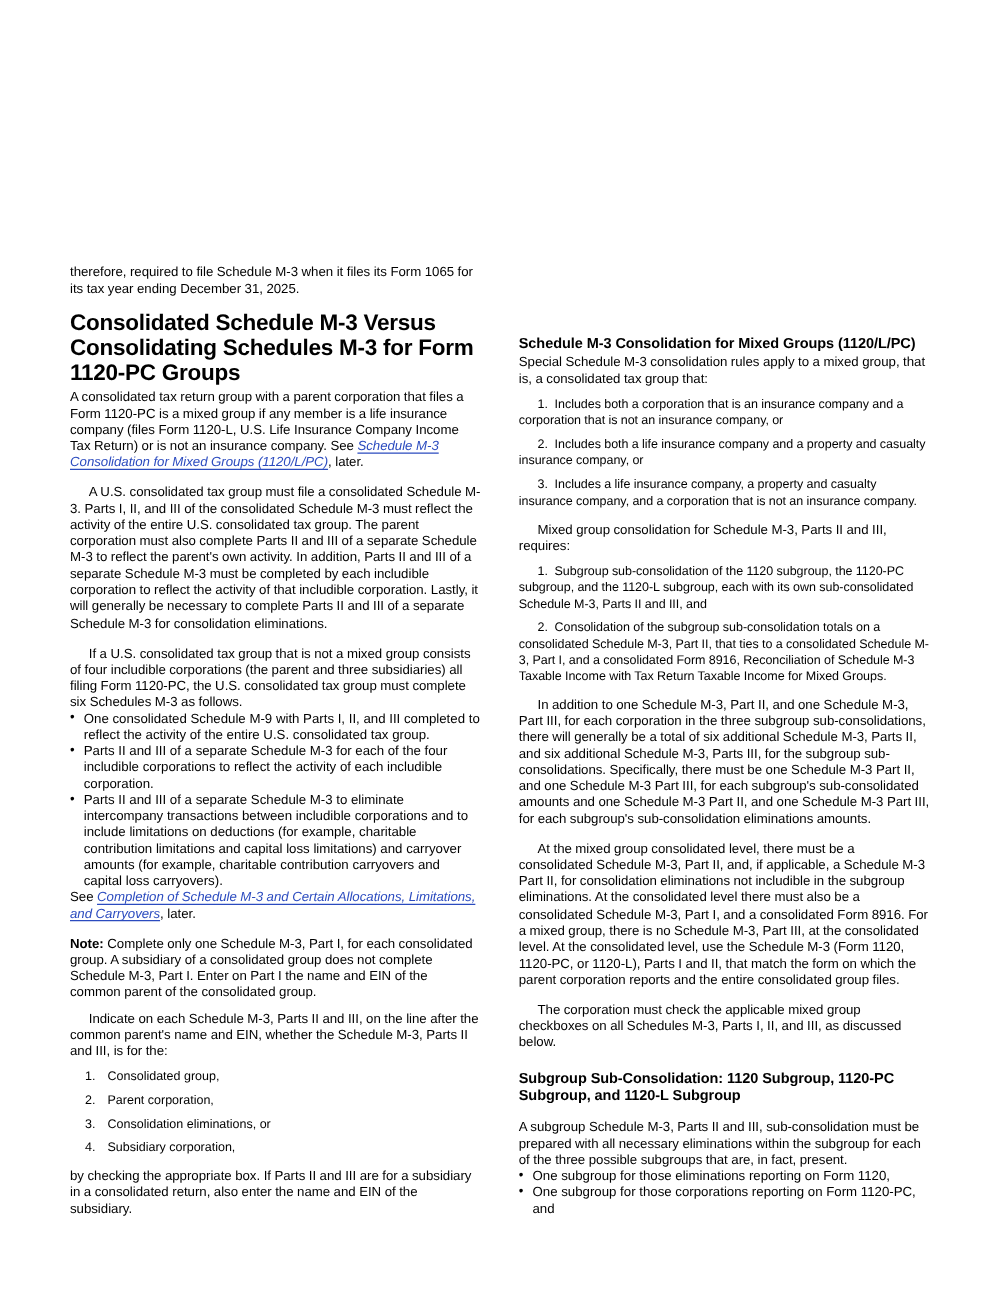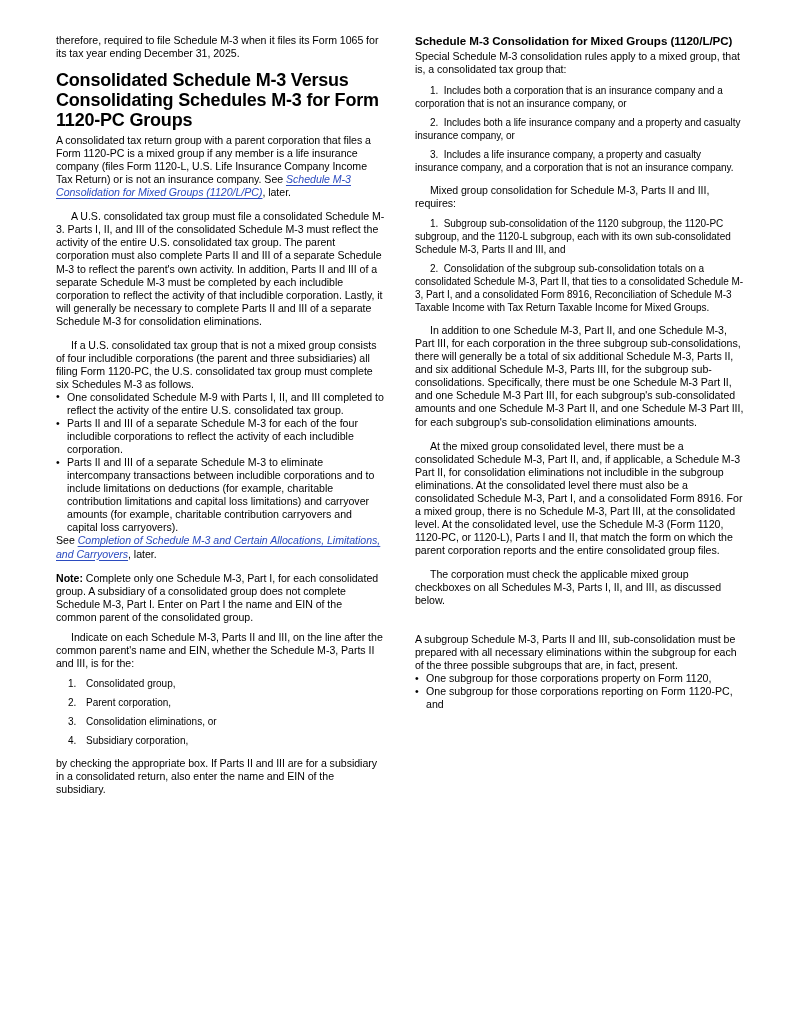--- a/index.html
+++ b/index.html
@@ -19,21 +19,21 @@
     position: absolute;
     left: 0; top: 0;
     width: 800px;
     height: 1035px;
     box-sizing: border-box;
     padding: 34px 56px 0 56px;
   }
   .columns {
     display: flex;
     flex-direction: row;
-    align-items: flex-start;
+    align-items: flex-end;
     gap: 30px;
     height: 940px;
   }
   .col {
     width: 329px;
     flex: 0 0 329px;
   }
   p, .h1, .h2, .li, .blk {
     margin: 0;
   }
@@ -214,25 +214,26 @@
       <div class="gap-md"></div>
 
       <p class="body-text indent">At the mixed group consolidated level, there must be a consolidated Schedule M-3, Part II, and, if applicable, a Schedule M-3 Part II, for consolidation eliminations not includible in the subgroup eliminations. At the consolidated level there must also be a consolidated Schedule M-3, Part I, and a consolidated Form 8916. For a mixed group, there is no Schedule M-3, Part III, at the consolidated level. At the consolidated level, use the Schedule M-3 (Form 1120, 1120-PC, or 1120-L), Parts I and II, that match the form on which the parent corporation reports and the entire consolidated group files.</p>
 
       <div class="gap-md"></div>
 
       <p class="body-text indent">The corporation must check the applicable mixed group checkboxes on all Schedules M-3, Parts I, II, and III, as discussed below.</p>
 
       <div class="gap-lg"></div>
 
+      <div class="h2">Subgroup Sub-Consolidation: 1120 Subgroup, 1120-PC Subgroup, and 1120-L Subgroup</div>
 
       <div class="gap-md"></div>
 
       <p class="body-text">A subgroup Schedule M-3, Parts II and III, sub-consolidation must be prepared with all necessary eliminations within the subgroup for each of the three possible subgroups that are, in fact, present.</p>
 
-      <p class="bullet"><span class="dot">•</span><span>One subgroup for those corporations property on Form 1120,</span></p>
+      <p class="bullet"><span class="dot">•</span><span>One subgroup for those eliminations reporting on Form 1120,</span></p>
 
       <p class="bullet"><span class="dot">•</span><span>One subgroup for those corporations reporting on Form 1120-PC, and</span></p>
 
     </div>
   </div>
 
 </div>
 
 </body></html>

